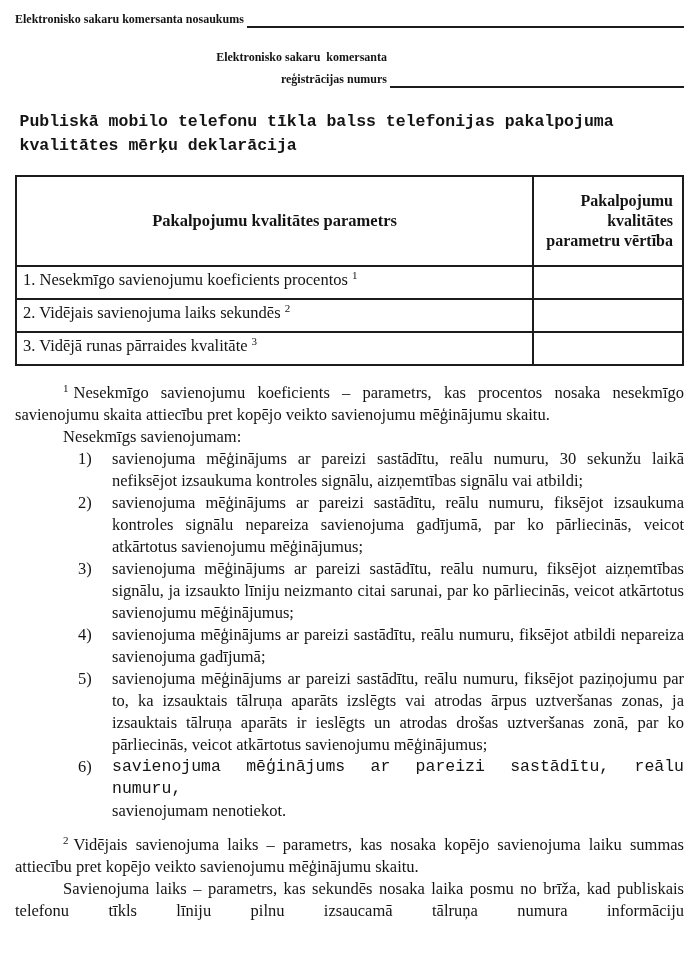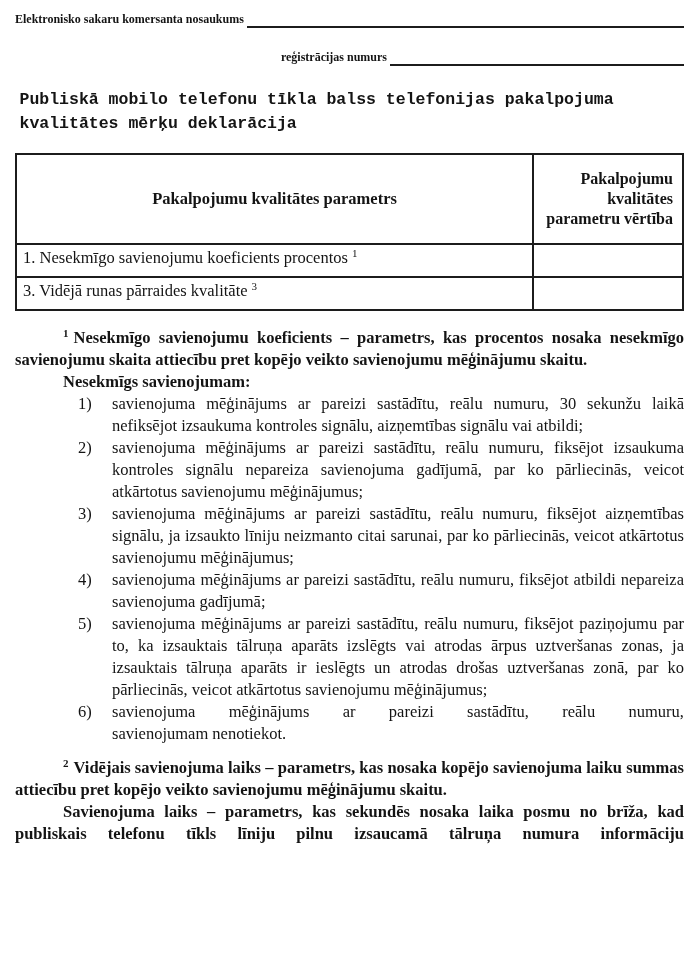--- a/index.html
+++ b/index.html
@@ -96,66 +96,71 @@
     line-height: 0;
     vertical-align: super;
   }
   td.param sup { margin-left: 4px; }
 
   
   .fn { margin-top: 16px; font-size: 16.5px; line-height: 22px; }
   .para {
     text-align: justify;
     text-indent: 48px;
-    font-weight: bold;
   }
   .para sup { margin-right: 5px; }
   .fn2 { margin-top: 12px; }
   .cutoff { text-align-last: justify; }
 
   .fn-list { margin-left: 63px; }
   .li { display: flex; }
   .li .num { flex: 0 0 34px; width: 34px; }
   .li .txt { flex: 1 1 auto; text-align: justify; }
   .li .txt .l1 {
     display: block;
     text-align: justify;
     text-align-last: justify;
+    font-family: Liberation Mono, monospace;
   }
   .li .txt .l2 { display: block; }
 </style>
 </head>
 <body>
 
 <div class="page">
 
   <div class="hdr-row">
     <span>Elektronisko sakaru komersanta nosaukums</span>
     <span class="fill-line"></span>
   </div>
 
   <div class="hdr-row hdr2">
     <div class="hdr2-labels">
+      <span class="line">Elektronisko sakaru  komersanta</span>
       <span class="line">reģistrācijas numurs</span>
     </div>
     <span class="fill-line"></span>
   </div>
 
   <h1 class="title">Publiskā mobilo telefonu tīkla balss telefonijas pakalpojuma kvalitātes mērķu deklarācija</h1>
 
   <table class="qtable">
     <thead>
       <tr>
         <th class="param-h">Pakalpojumu kvalitātes parametrs</th>
         <th class="value-h">Pakalpojumu kvalitātes parametru vērtība</th>
       </tr>
     </thead>
     <tbody>
       <tr>
         <td class="param"><span>1. Nesekmīgo savienojumu koeficients procentos</span><sup>1</sup></td>
+        <td class="value"></td>
+      </tr>
+      <tr>
+        <td class="param"><span>2. Vidējais savienojuma laiks sekundēs</span><sup>2</sup></td>
         <td class="value"></td>
       </tr>
       <tr>
         <td class="param"><span>3. Vidējā runas pārraides kvalitāte</span><sup>3</sup></td>
         <td class="value"></td>
       </tr>
     </tbody>
   </table>
 
   <div class="fn">

